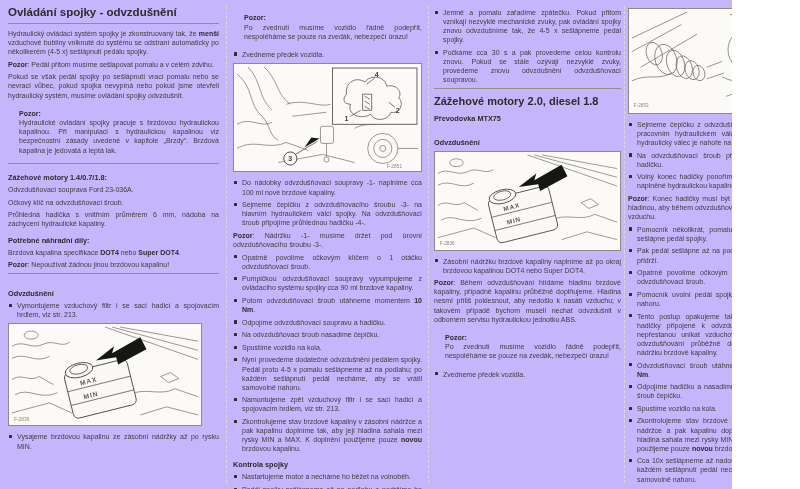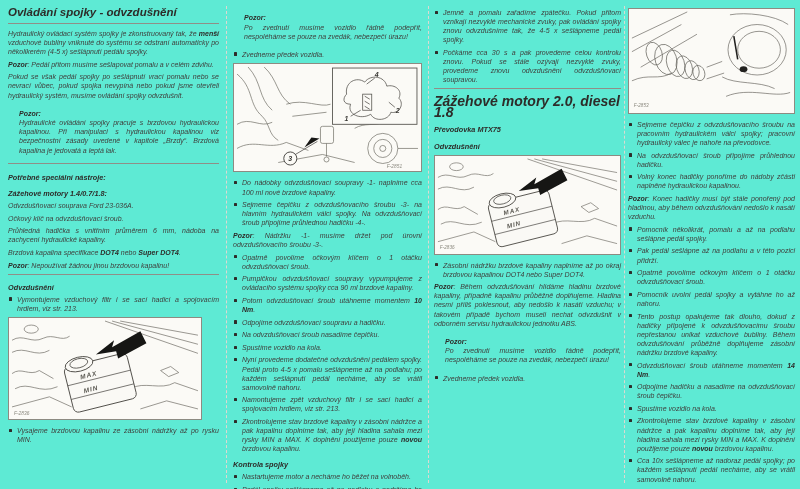--- a/index.html
+++ b/index.html
@@ -1,37 +1,36 @@
 <!DOCTYPE html>
 <html><head>
 <meta charset="utf-8">
 <style>
   html,body{margin:0;padding:0;}
   .page{
-    position:relative;width:800px;height:489px;overflow:hidden;
-    background:#5eead4;
+    position:relative;width:732px;height:489px;overflow:hidden;
+    background:#c4b5fd;
     font-family:"Liberation Sans",sans-serif;
     color:#3f3e3b;
-    font-style:italic;
   }
   .col{position:absolute;top:0;}
   #col1{left:8px;width:211px;}
   #col2{left:233px;width:189px;}
   #col3{left:434px;width:187px;}
   #col4{left:628px;width:167px;}
 
   .gutter{position:absolute;top:6px;bottom:6px;border-left:1px dashed #ddd9d0;width:0;}
 
   h1.title{
     font-size:11.5px;line-height:13px;font-weight:bold;color:#2d2c29;
     margin:6px 0 5px;padding-bottom:4px;border-bottom:1px solid #908e87;
   }
-  h2.section{font-size:14px;line-height:11px;font-weight:bold;color:#2d2c29;margin:7px 0 4px;}
+  h2.section{font-size:11px;line-height:11px;font-weight:bold;color:#2d2c29;margin:7px 0 4px;}
   h3.sub{font-size:7.3px;line-height:9px;font-weight:bold;color:#2d2c29;margin:7px 0 3px;}
-  h3.gap{margin-top:8px;}
+  h3.gap{margin-top:15px;}
 
   p{font-size:7px;line-height:9.1px;margin:0 0 3.5px;text-align:justify;}
   p b{color:#2d2c29;}
   .li{position:relative;padding-left:9px;}
   .li::before{
     content:"";position:absolute;left:1px;top:2.7px;width:3.2px;height:3.2px;
     background:#2e2d2a;border-radius:.6px;
   }
   .warn{padding-left:11px;margin-top:9px;margin-bottom:9px;}
   .warn .warn-title{font-weight:bold;color:#2d2c29;margin-bottom:0.5px;}
@@ -61,25 +60,25 @@
     <h1 class="title">Ovládání spojky - odvzdušnění</h1>
     <p><span>Hydraulický ovládací systém spojky je zkonstruovaný tak, že </span><b>menší</b><span> vzduchové bubliny vniknuté do systému se odstraní automaticky po několikerém (4-5 x) sešlápnutí pedálu spojky.</span></p>
     <p><b>Pozor</b><span>: Pedál přitom musíme sešlapovat pomalu a v celém zdvihu.</span></p>
     <p>Pokud se však pedál spojky po sešlápnutí vrací pomalu nebo se nevrací vůbec, pokud spojka nevypíná nebo pokud jsme otevřeli hydraulický systém, musíme ovládání spojky odvzdušnit.</p>
 
     <div class="warn warn-ruled">
       <p class="warn-title">Pozor:</p>
       <p>Hydraulické ovládání spojky pracuje s brzdovou hydraulickou kapalinou. Při manipulaci s hydraulickou kapalinou viz bezpečnostní zásady uvedené v kapitole „Brzdy“. Brzdová kapalina je jedovatá a leptá lak.</p>
     </div>
 
-    <h3 class="sub">Potřebné speciální nástroje:</h3>
     <h3 class="sub">Zážehové motory 1.4/0.7/1.8:</h3>
     <p>Odvzdušňovací souprava Ford 23-036A.</p>
     <p>Očkový klíč na odvzdušňovací šroub.</p>
     <p>Průhledná hadička s vnitřním průměrem 6 mm, nádoba na zachycení hydraulické kapaliny.</p>
+    <h3 class="sub">Potřebné náhradní díly:</h3>
     <p><span>Brzdová kapalina specifikace </span><b>DOT4</b><span> nebo </span><b>Super DOT4</b><span>.</span></p>
     <p><b>Pozor</b><span>: Nepoužívat žádnou jinou brzdovou kapalinu!</span></p>
     <div class="rule"></div>
 
     <h3 class="sub gap">Odvzdušnění</h3>
     <p class="li">Vymontujeme vzduchový filtr i se sací hadicí a spojovacím hrdlem, viz str. 213.</p>
 
     <div class="fig" style="width:192px">
       <svg viewBox="0 0 190 100">
         <g fill="none" stroke="#716f67" stroke-width="0.7">

